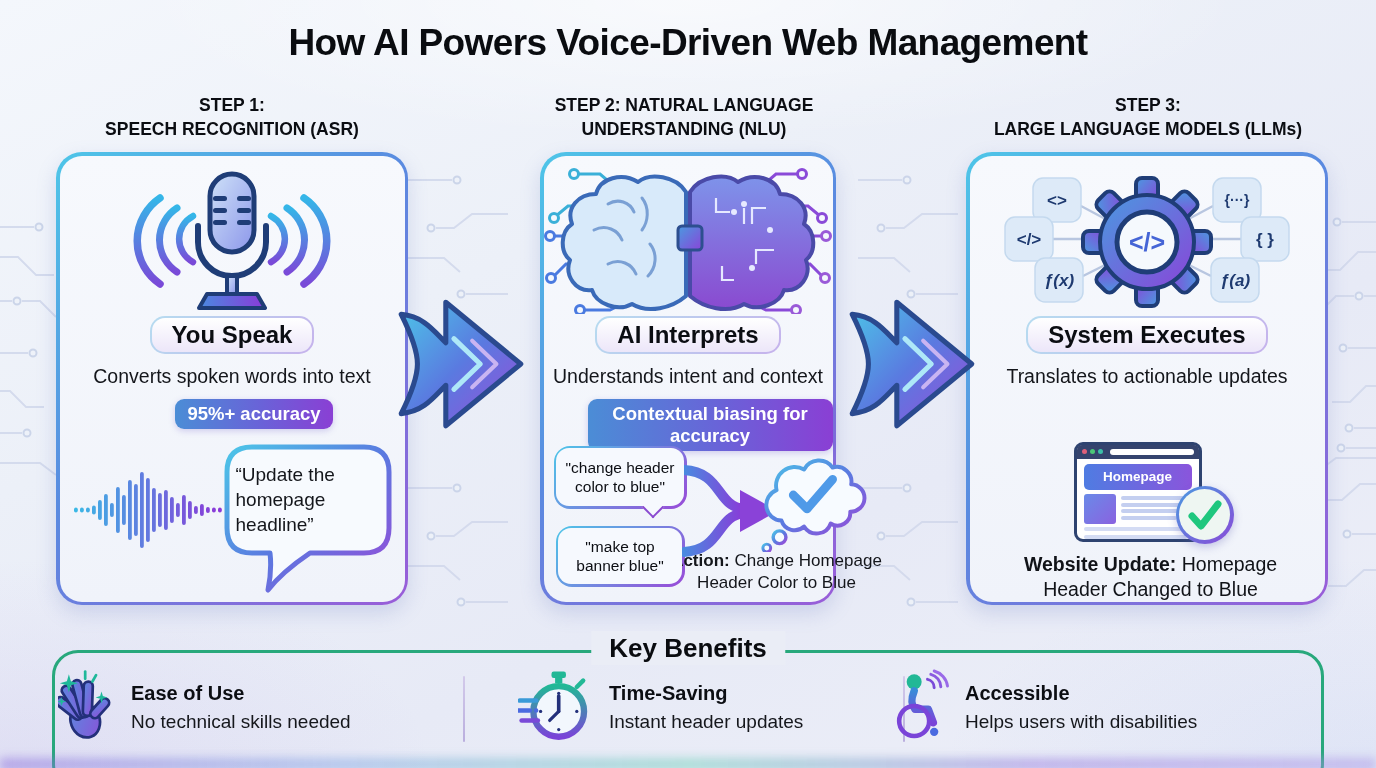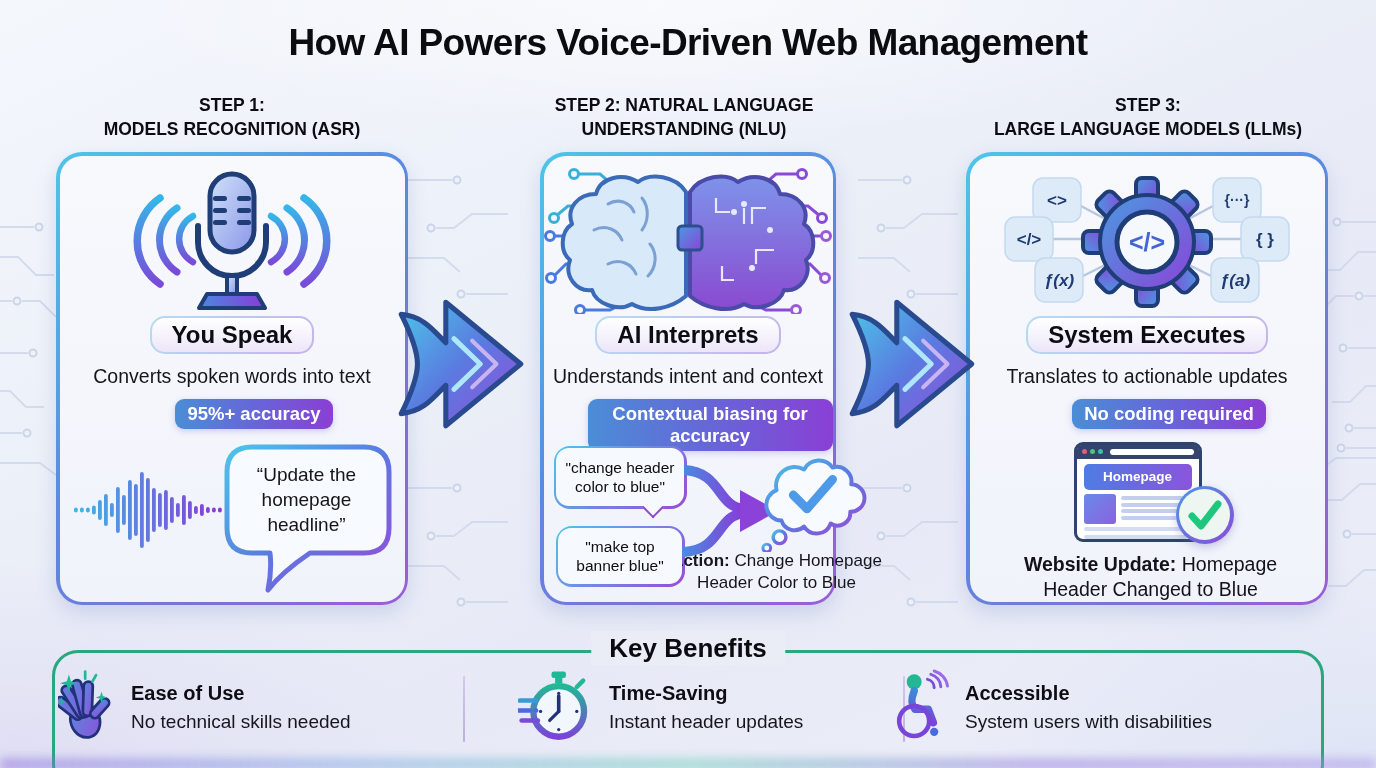--- a/index.html
+++ b/index.html
@@ -32,21 +32,21 @@
     background:linear-gradient(135deg,#b6dcf0,#c6b2ec);}
   .label-chip-in{display:block;border-radius:13px;background:linear-gradient(180deg,#ffffff,#ece6f9);
     padding:3px 20px;font-size:24px;font-weight:700;color:#0b0d12;text-align:center;}
 
   .desc{position:absolute;top:209px;left:0;width:100%;text-align:center;font-size:19.5px;color:#14161b;}
 
   .badge-row{position:absolute;top:243px;left:0;width:100%;text-align:center;}
   .badge{display:inline-block;border-radius:9px;padding:4px 12px;font-size:18.5px;font-weight:700;color:#fff;
     background:linear-gradient(90deg,#4b8dd6,#6a62d8 55%,#8a3fd4);box-shadow:0 2px 6px rgba(100,80,200,.25);margin-left:44px;}
 
-  .bubble1-text{position:absolute;left:176px;top:306px;width:142px;text-align:center;
+  .bubble1-text{position:absolute;left:176px;top:306px;width:142px;
     font-size:19px;line-height:25px;color:#14161b;}
 
   .mini-bubble{position:absolute;padding:2.5px;border-radius:16px;
     background:linear-gradient(135deg,#4cc6e8,#9a4ad8);}
   .mini-bubble-in{position:relative;z-index:2;display:flex;align-items:center;justify-content:center;
     width:100%;height:100%;box-sizing:border-box;border-radius:13px;background:#f6f9fe;
     text-align:center;font-size:15.5px;line-height:19px;padding:4px 6px;}
   .mini-tail{position:absolute;z-index:1;width:14px;height:14px;bottom:-6px;right:26px;background:#f6f9fe;
     border-right:2.5px solid #8a4ad0;border-bottom:2.5px solid #8a4ad0;transform:rotate(45deg);}
 
@@ -211,21 +211,21 @@
       <circle cx="23" cy="66" r="3.5"></circle>
     <path d="M0,96 H36 L52,110"></path>
     <path d="M58,132 H100"></path>
       <circle cx="53" cy="132" r="3.5"></circle>
   </svg>
 
   <div class="title">How AI Powers Voice-Driven Web Management</div>
 
   <div class="step-header" style="left:52px">
     <div>STEP 1:</div>
-    <div>MODELS RECOGNITION (ASR)</div>
+    <div>SPEECH RECOGNITION (ASR)</div>
   </div>
   <div class="step-header" style="left:504px">
     <div>STEP 2: NATURAL LANGUAGE</div>
     <div>UNDERSTANDING (NLU)</div>
   </div>
   <div class="step-header" style="left:968px">
     <div>STEP 3:</div>
     <div>LARGE LANGUAGE MODELS (LLMs)</div>
   </div>
 
@@ -402,21 +402,20 @@
             <rect x="-11" y="-64" width="22" height="26" rx="6" transform="rotate(270)"></rect>
             <rect x="-11" y="-64" width="22" height="26" rx="6" transform="rotate(315)"></rect>
           </g>
           <circle r="47" fill="url(#g-gear)" stroke="#1f3d77" stroke-width="4"></circle>
           <circle r="30" fill="#f5f9fd" stroke="#1f3d77" stroke-width="5"></circle>
           <text x="0" y="9" text-anchor="middle" font-size="25" font-weight="bold" fill="#4565d6">&lt;/&gt;</text>
         </g>
       </svg>
       <div class="label-chip-row"><span class="label-chip"><span class="label-chip-in">System Executes</span></span></div>
       <div class="desc">Translates to actionable updates</div>
-      <div class="badge-row"><span class="badge">No coding required</span></div>
       <div class="browser">
         <div class="browser-top">
           <span class="bdot" style="background:#e0607a"></span>
           <span class="bdot" style="background:#4cc878"></span>
           <span class="bdot" style="background:#3cc0a8"></span>
           <span class="bpill"></span>
         </div>
         <div class="browser-banner">Homepage</div>
         <div class="browser-row">
           <div class="bblock"></div>
@@ -517,18 +516,18 @@
       <path d="M45,10 A10,10 0 0 1 53,20" stroke="#7a4ad8" stroke-width="3.5" fill="none" stroke-linecap="round"></path>
       <path d="M49,4 A16,16 0 0 1 61,19" stroke="#8a5ae0" stroke-width="3.5" fill="none" stroke-linecap="round"></path>
       <path d="M53,0 A22,22 0 0 1 69,18" stroke="#9a6ae8" stroke-width="3.5" fill="none" stroke-linecap="round"></path>
       <circle cx="29" cy="13" r="9" fill="#22b896"></circle>
       <path d="M29,24 C25,34 25,40 30,46 L46,46 L52,62" stroke="url(#g-wc)" stroke-width="9" fill="none" stroke-linecap="round" stroke-linejoin="round"></path>
       <circle cx="29" cy="60" r="18" stroke="#7a44d8" stroke-width="5.5" fill="none"></circle>
       <circle cx="53" cy="73" r="5" fill="#4a6ae0"></circle>
     </svg>
     <div>
       <div class="benefit-title">Accessible</div>
-      <div class="benefit-desc">System users with disabilities</div>
+      <div class="benefit-desc">Helps users with disabilities</div>
     </div>
   </div>
 
   <div class="bottom-glow"></div>
 </div>
 
 </body></html>

